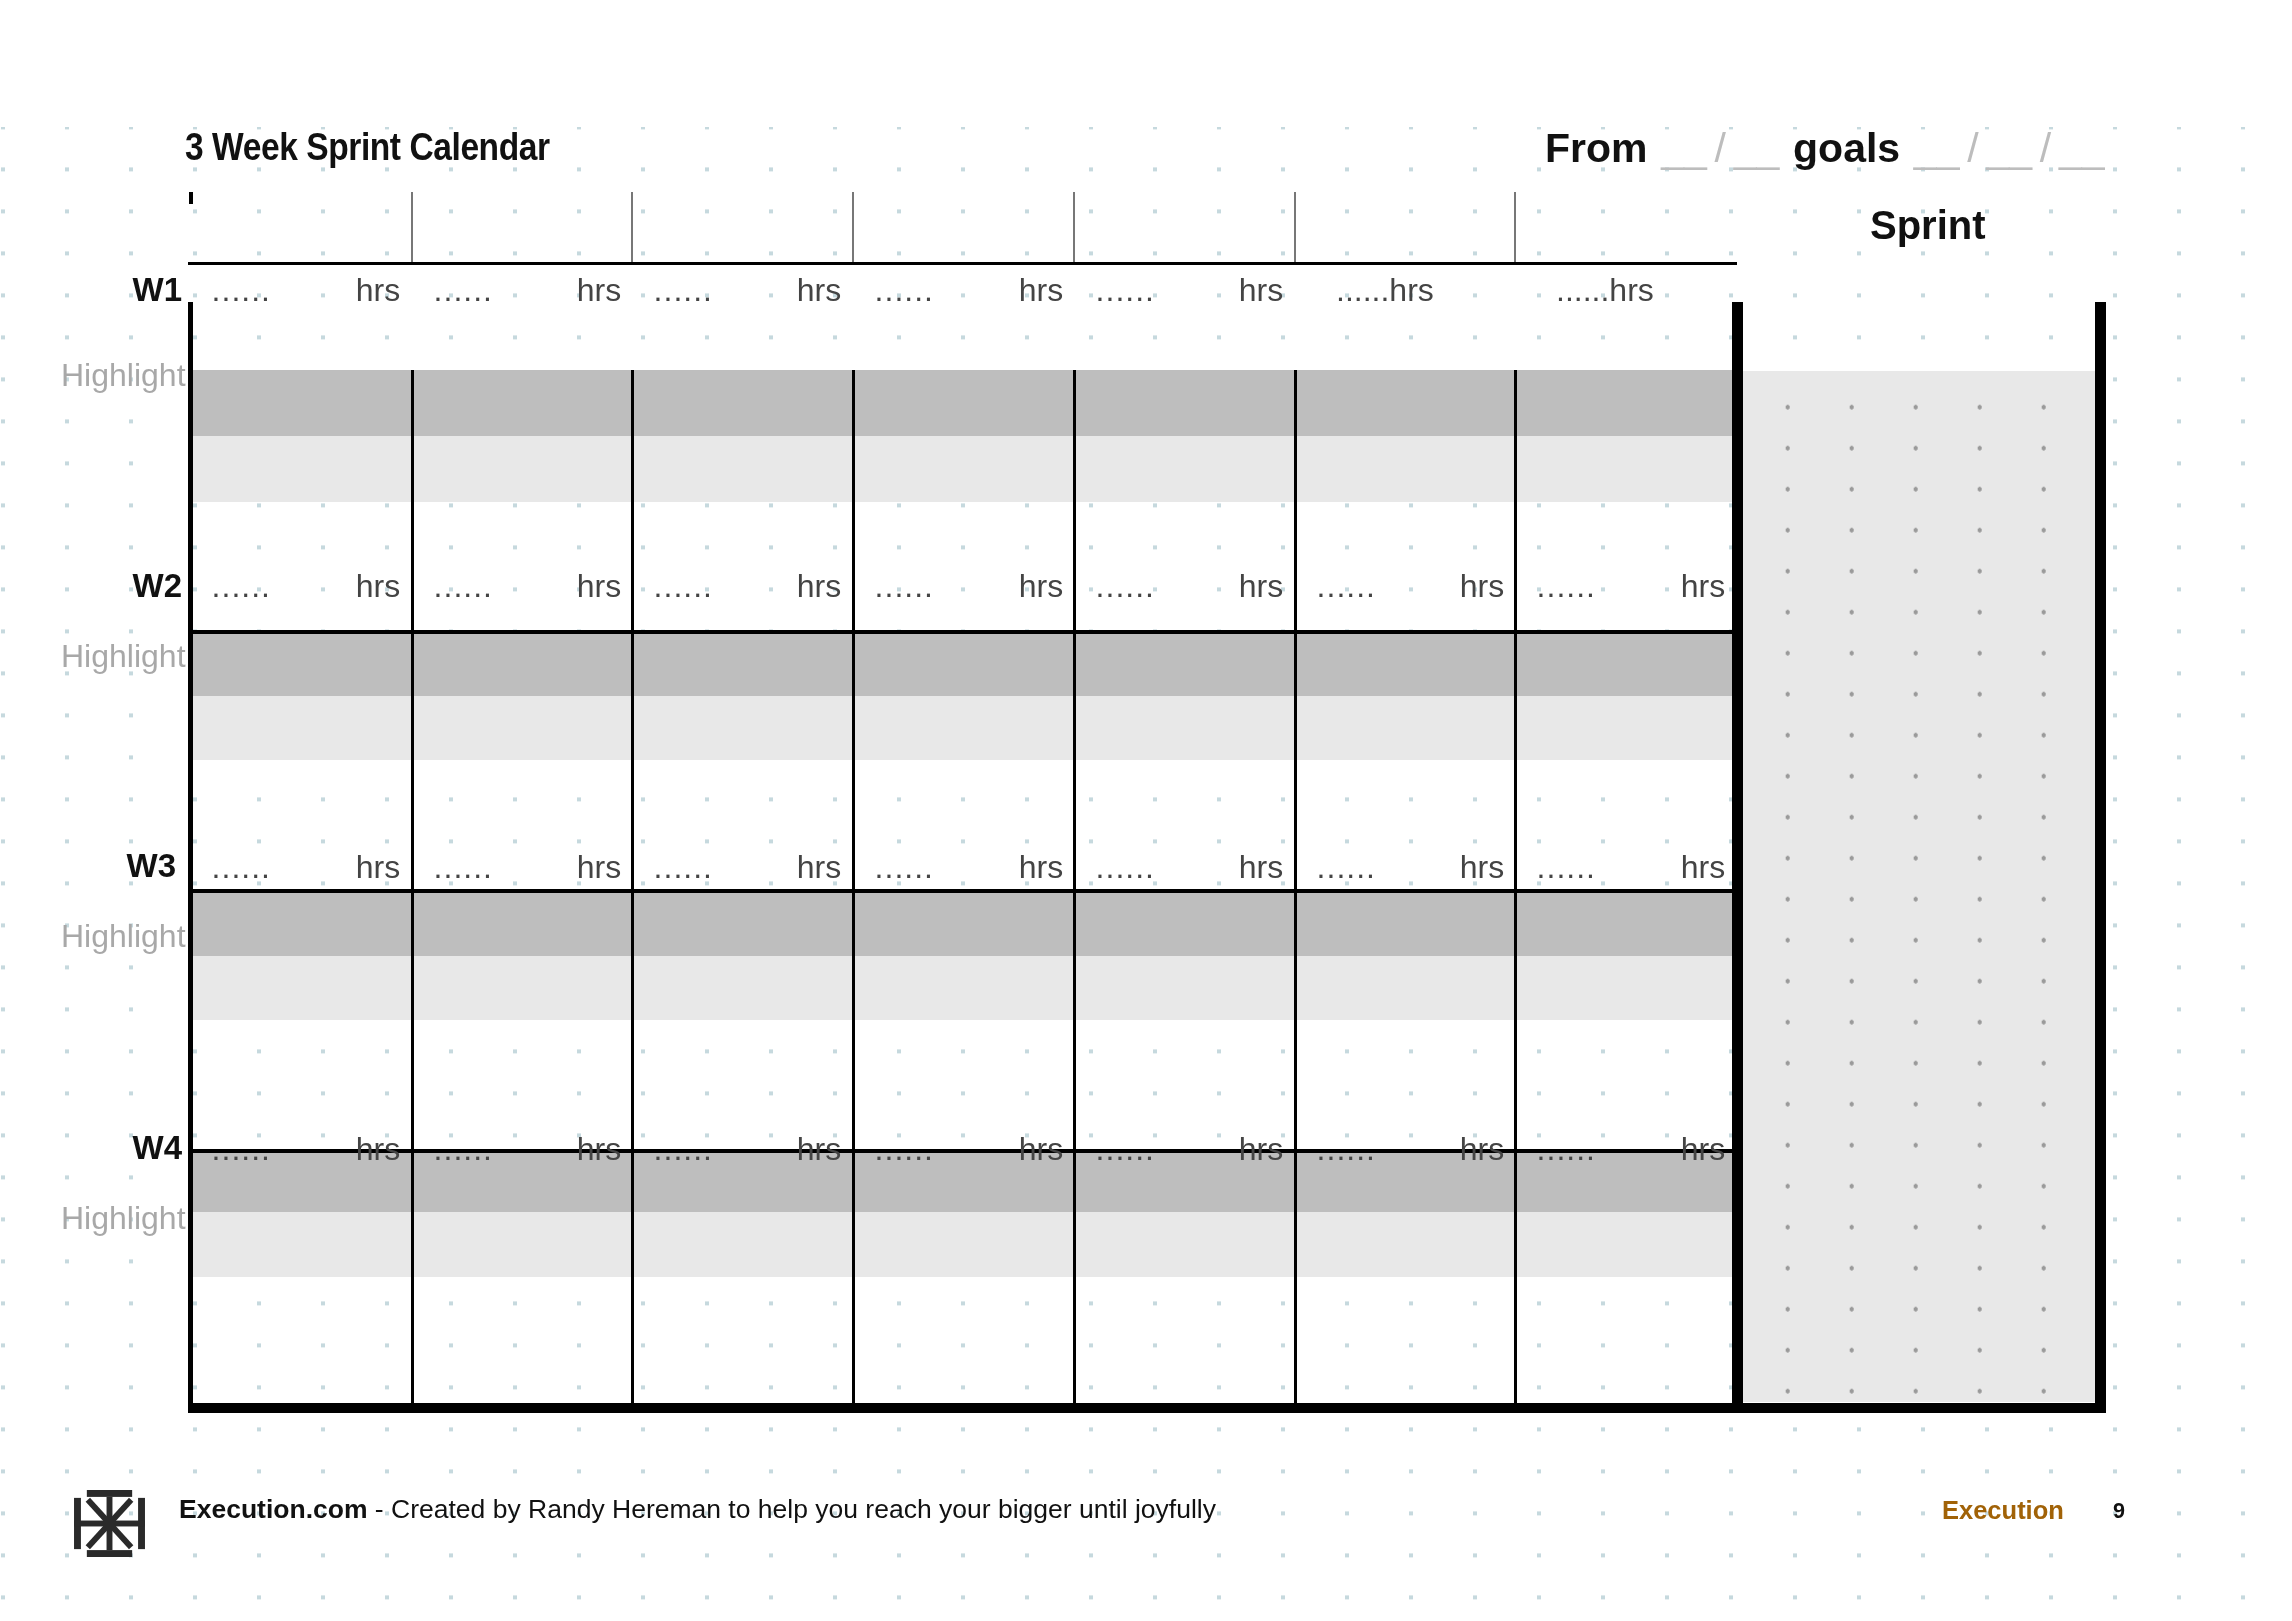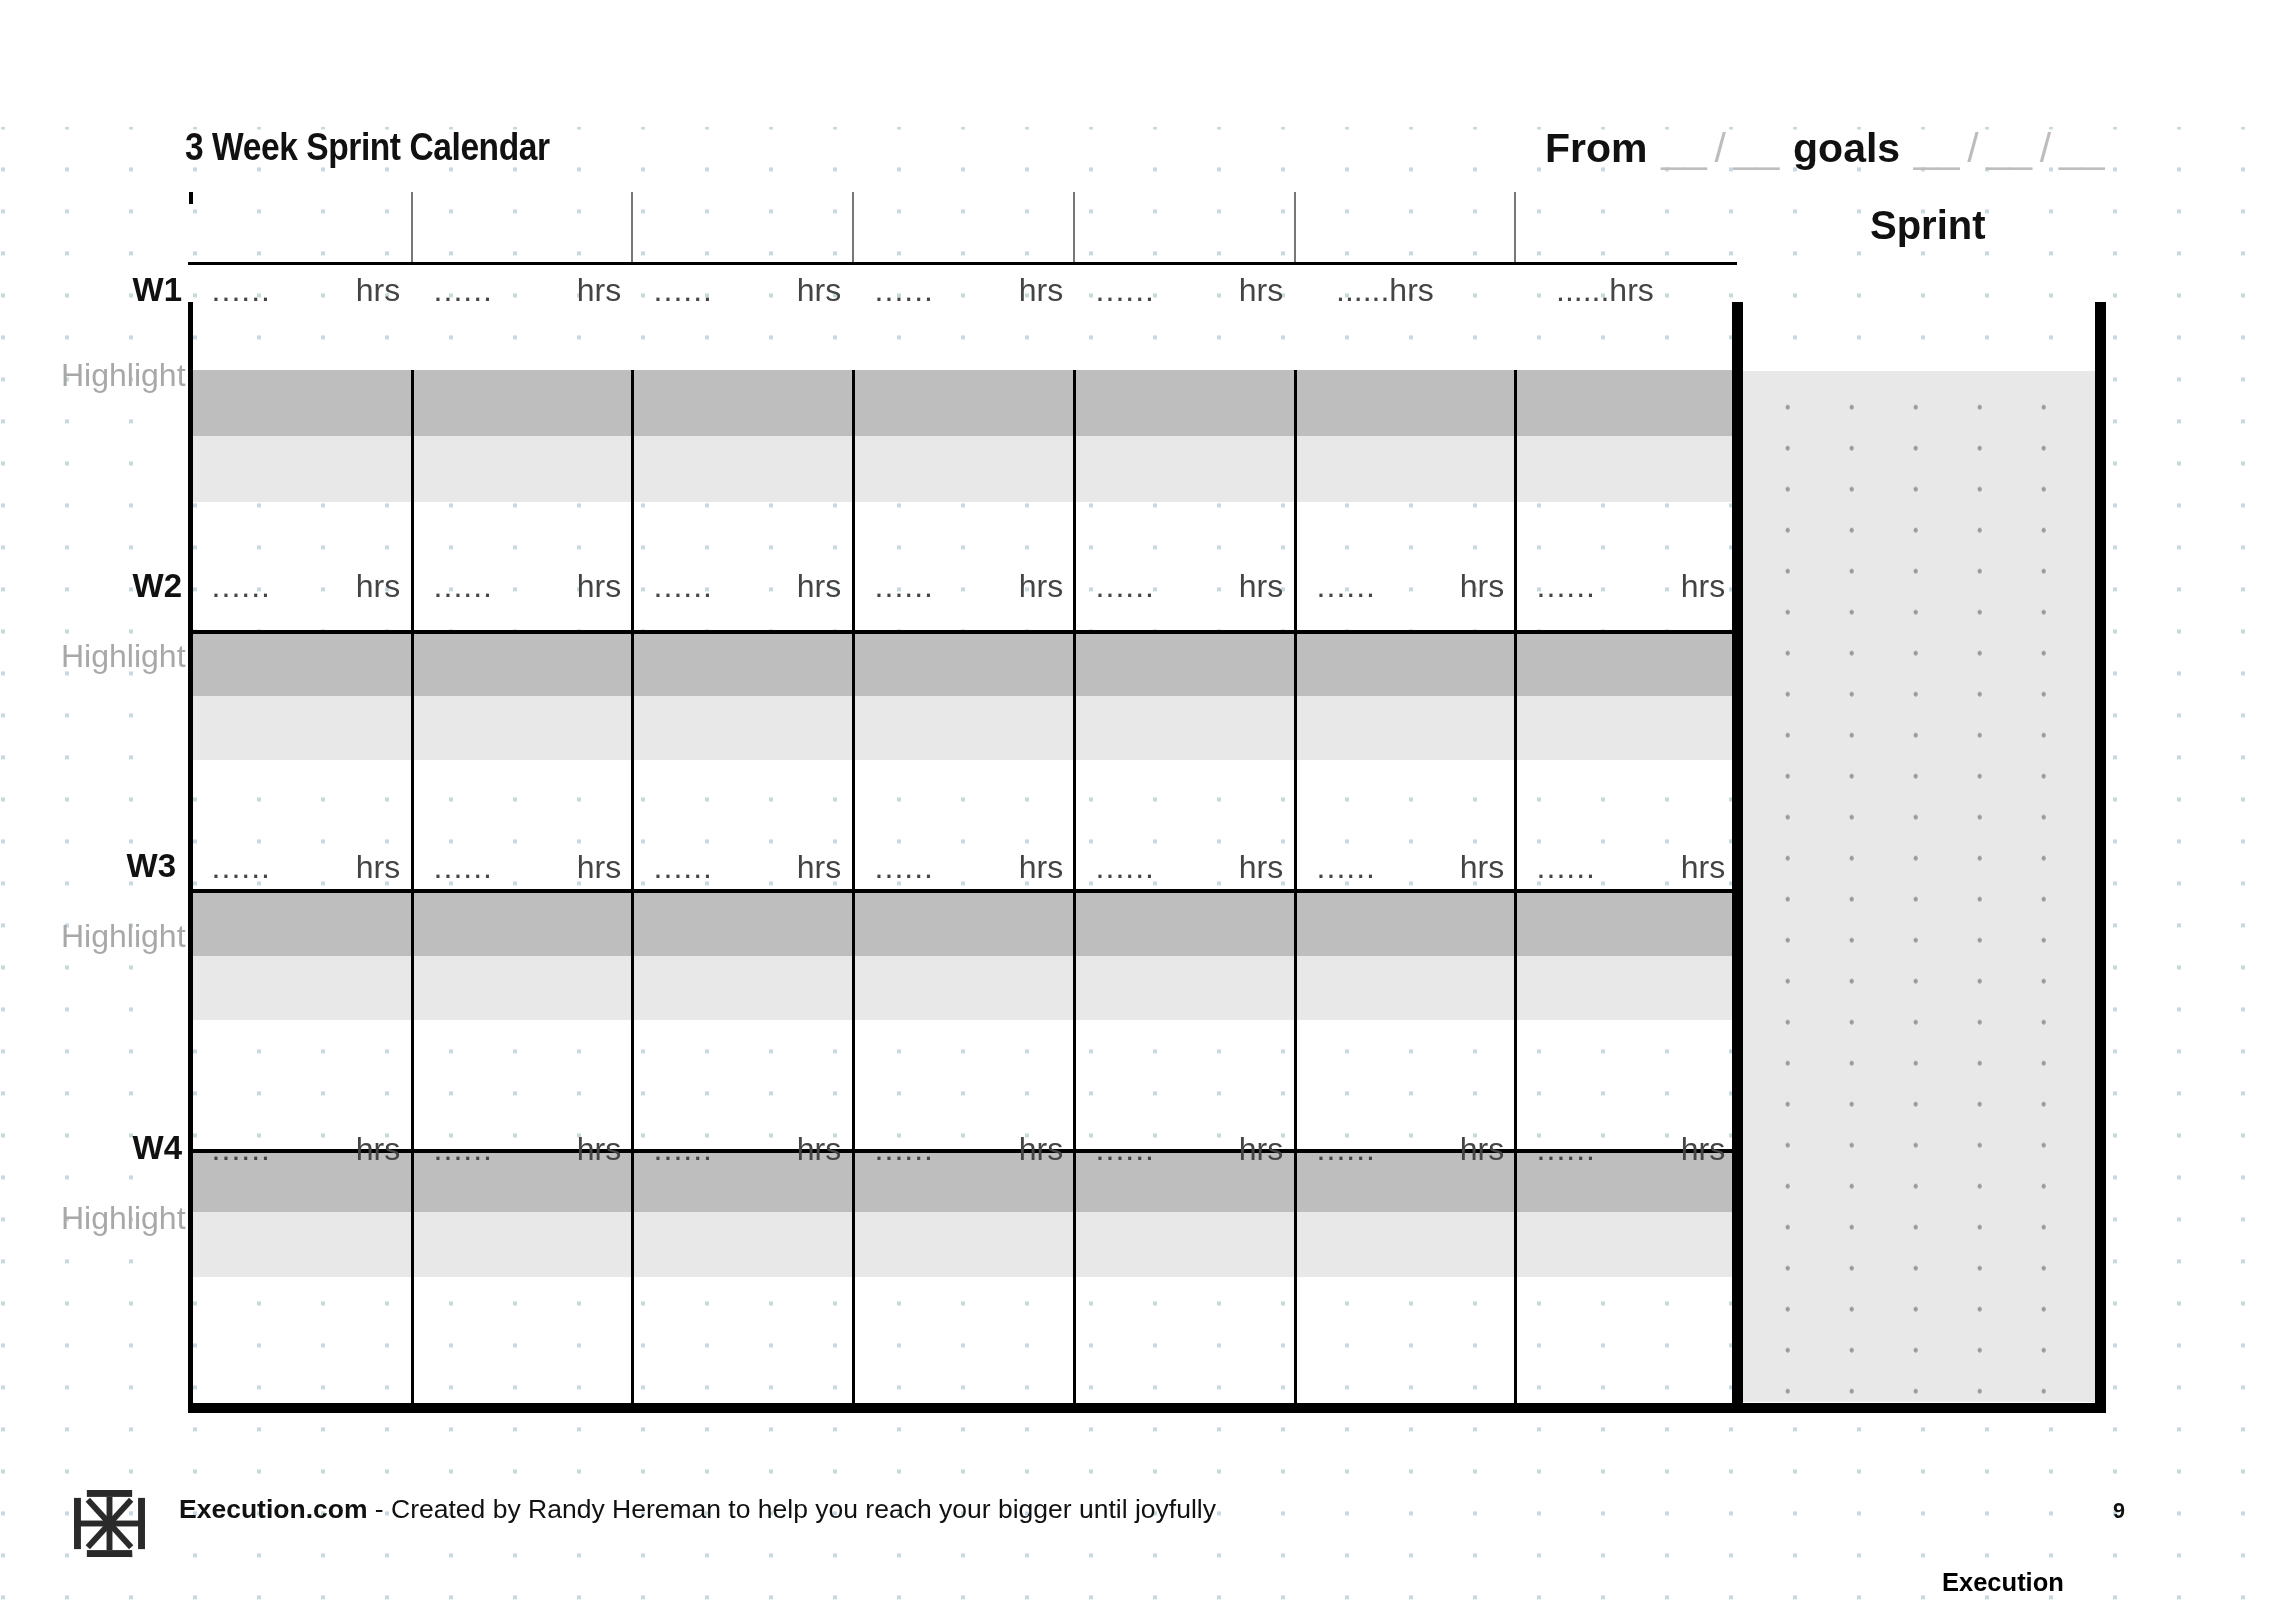--- a/index.html
+++ b/index.html
@@ -35,21 +35,21 @@
   .cell-lbl.compact .hrs-txt { left:39px; right:auto; }
   .notes-panel {
     position:absolute; left:1743px; top:371px; width:352px; height:1031px;
     background-color:#e8e8e8;
     background-image: radial-gradient(circle, #9a9a9a 2px, transparent 2.5px);
     background-size: 64px 41px;
     background-position: 12.7px 15.7px;
   }
   .footer-text { left:179px; top:1494px; font-size:26.5px; color:#111; white-space:nowrap; }
   .footer-text b { font-weight:bold; }
-  .section { left:1942px; top:1568px; font-size:25.5px; font-weight:bold; color:#000000; }
+  .section { left:1942px; top:1496px; font-size:25.5px; font-weight:bold; color:#a16207; }
   .pagenum { left:2113px; top:1498px; font-size:21.6px; font-weight:bold; color:#111; }
   .logo { left:74px; top:1490px; width:71px; height:67px; }
 </style>
 </head>
 <body>
 
 <div class="dots"></div>
 
 <div class="abs title">3 Week Sprint Calendar</div>
 

